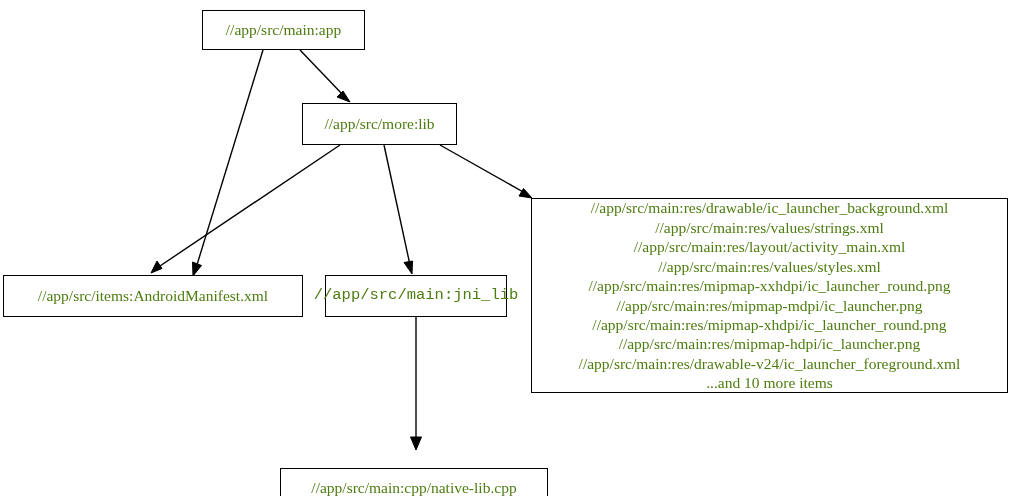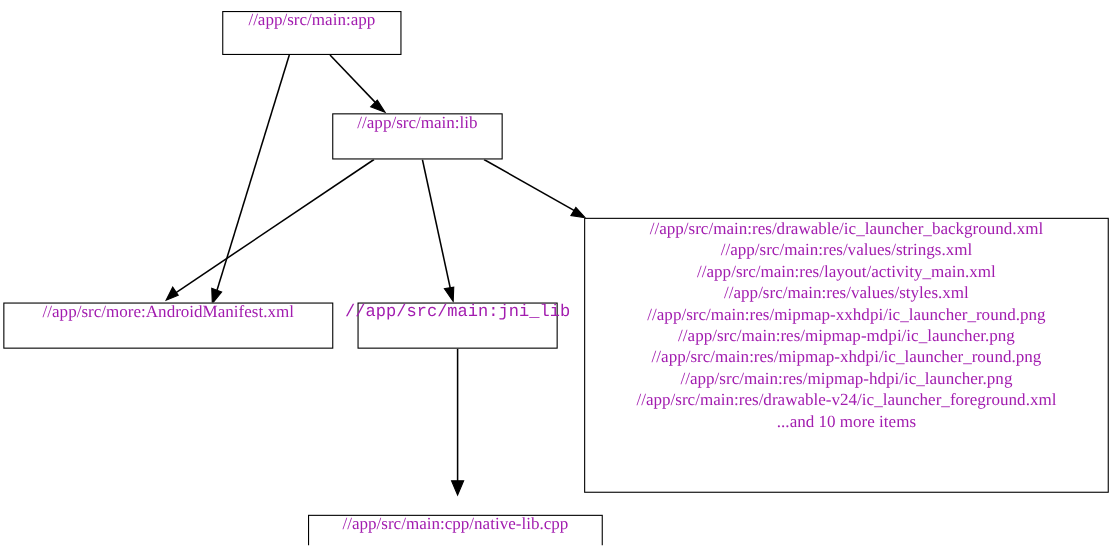--- a/index.html
+++ b/index.html
@@ -14,22 +14,23 @@
     background: #ffffff;
     overflow: hidden;
     font-family: "Liberation Serif", "DejaVu Serif", serif;
   }
   .node {
     position: absolute;
     box-sizing: border-box;
     border: 1px solid #000000;
     background: #ffffff;
     display: flex;
+    align-items: center;
     justify-content: center;
-    color: #a21caf;
+    color: #4d7c0f;
   }
   .node-label {
     text-align: center;
     white-space: pre;
     line-height: 1.0;
     font-size: 15.5px;
     letter-spacing: 0px;
   }
   .node-multi .node-label {
     line-height: 19.4px;
@@ -85,32 +86,32 @@
       <path d="M 416,317 L 416,441"></path>
       <polygon points="416,450 410.5,437 421.5,437"></polygon>
     </g>
   </svg>
 
   <div class="node" style="left:202px; top:10px; width:163px; height:40px;">
     <span class="node-label">//app/src/main:app</span>
   </div>
 
   <div class="node" style="left:302px; top:103px; width:155px; height:42px;">
-    <span class="node-label">//app/src/main:lib</span>
+    <span class="node-label">//app/src/more:lib</span>
   </div>
 
   <div class="node" style="left:3px; top:275px; width:300px; height:42px;">
-    <span class="node-label">//app/src/more:AndroidManifest.xml</span>
+    <span class="node-label">//app/src/items:AndroidManifest.xml</span>
   </div>
 
   <div class="node" style="left:325px; top:275px; width:182px; height:42px;font-family:Liberation Mono, monospace;">
     <span class="node-label">//app/src/main:jni_lib</span>
   </div>
 
-  <div class="node node-multi" style="left:531px; top:198px; width:477px; height:250px;">
+  <div class="node node-multi" style="left:531px; top:198px; width:477px; height:195px;">
     <span class="node-label">//app/src/main:res/drawable/ic_launcher_background.xml
 //app/src/main:res/values/strings.xml
 //app/src/main:res/layout/activity_main.xml
 //app/src/main:res/values/styles.xml
 //app/src/main:res/mipmap-xxhdpi/ic_launcher_round.png
 //app/src/main:res/mipmap-mdpi/ic_launcher.png
 //app/src/main:res/mipmap-xhdpi/ic_launcher_round.png
 //app/src/main:res/mipmap-hdpi/ic_launcher.png
 //app/src/main:res/drawable-v24/ic_launcher_foreground.xml
 ...and 10 more items</span>

